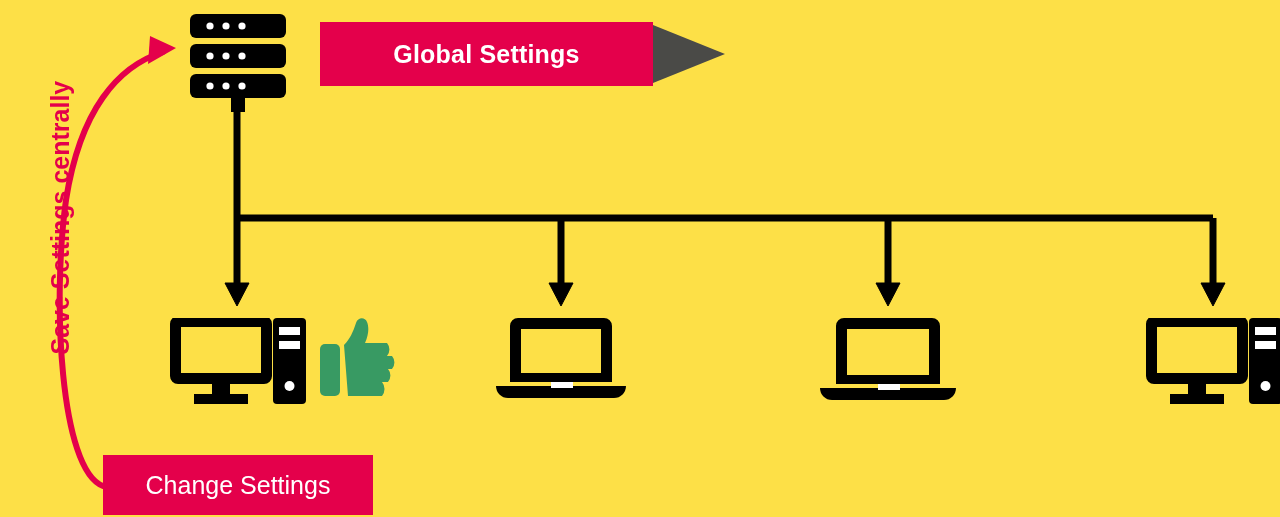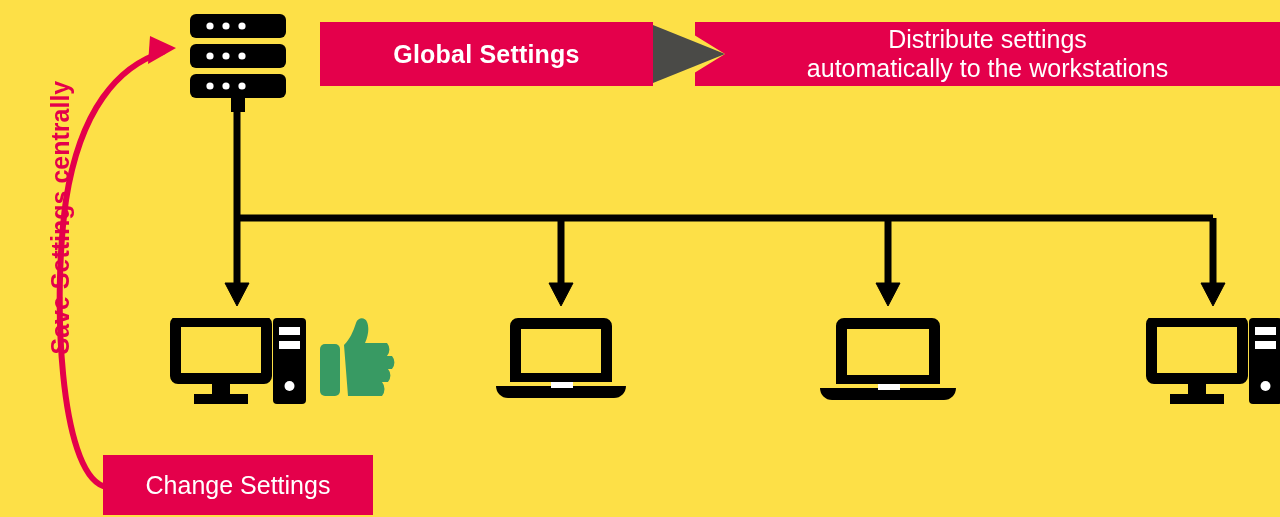--- a/index.html
+++ b/index.html
@@ -240,24 +240,20 @@
   <div class="banner" id="banner-global">
     <span class="btxt">Global Settings</span>
   </div>
 
   <div id="arrow-grey">
     <svg width="72" height="58" viewBox="0 0 72 58" xmlns="http://www.w3.org/2000/svg">
       <polygon points="0,0 72,29 0,58" fill="#4A4A47"></polygon>
     </svg>
   </div>
 
-  <div class="banner" id="banner-distribute">
-    <span class="btxt">Distribute settings
-automatically to the workstations</span>
-  </div>
 
   <div class="banner" id="banner-change">
     <span class="btxt">Change Settings</span>
   </div>
 
   <div id="label-save">Save Settings centrally</div>
 
 </div>
 
 </body></html>

